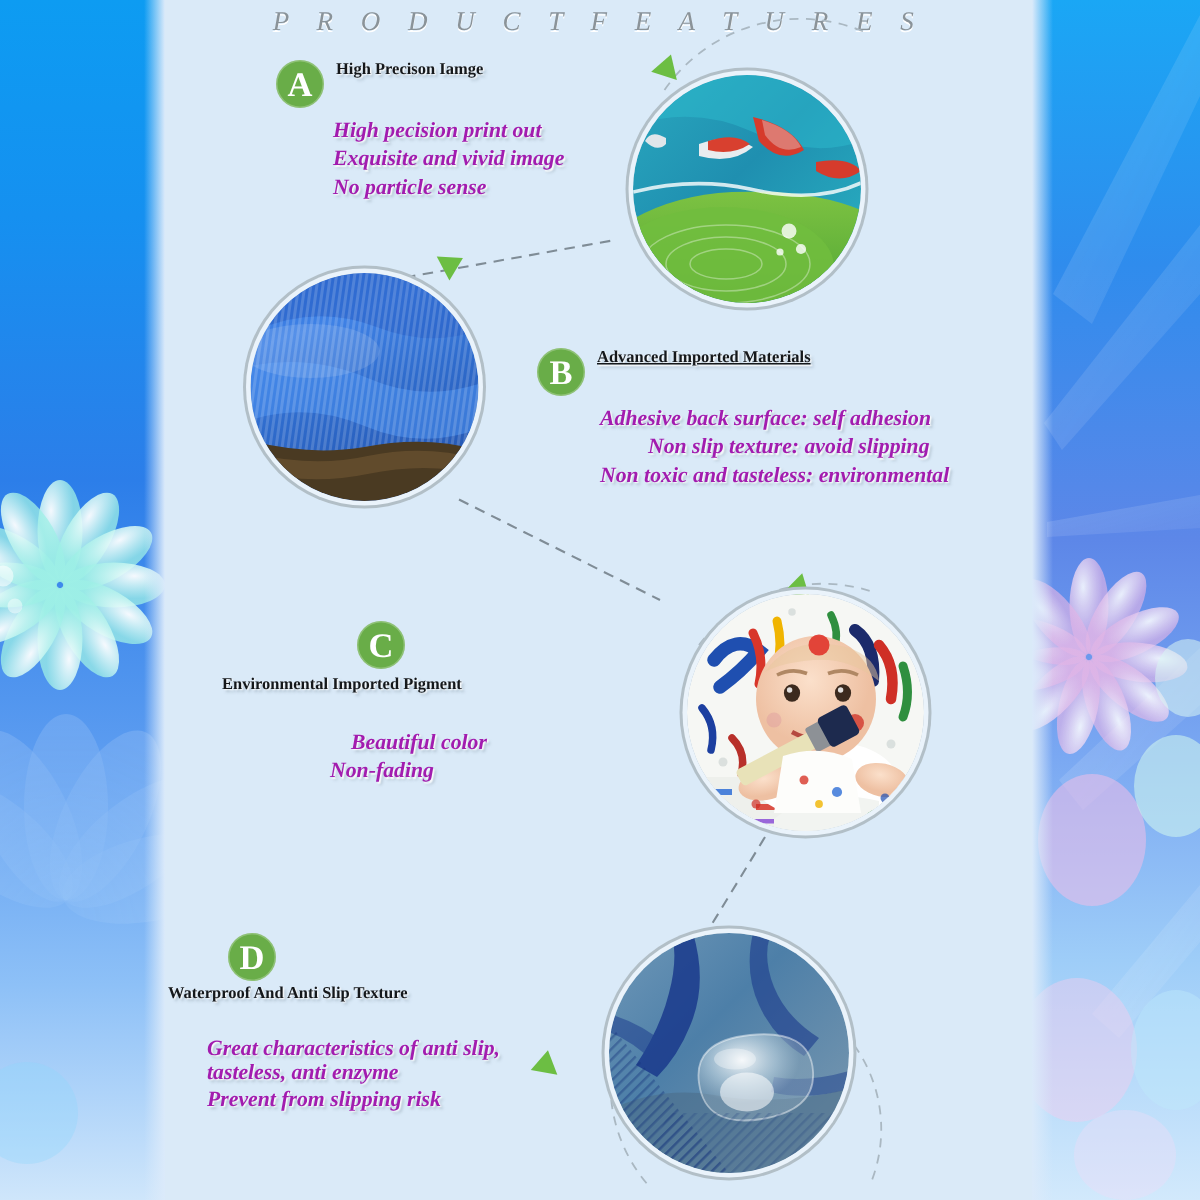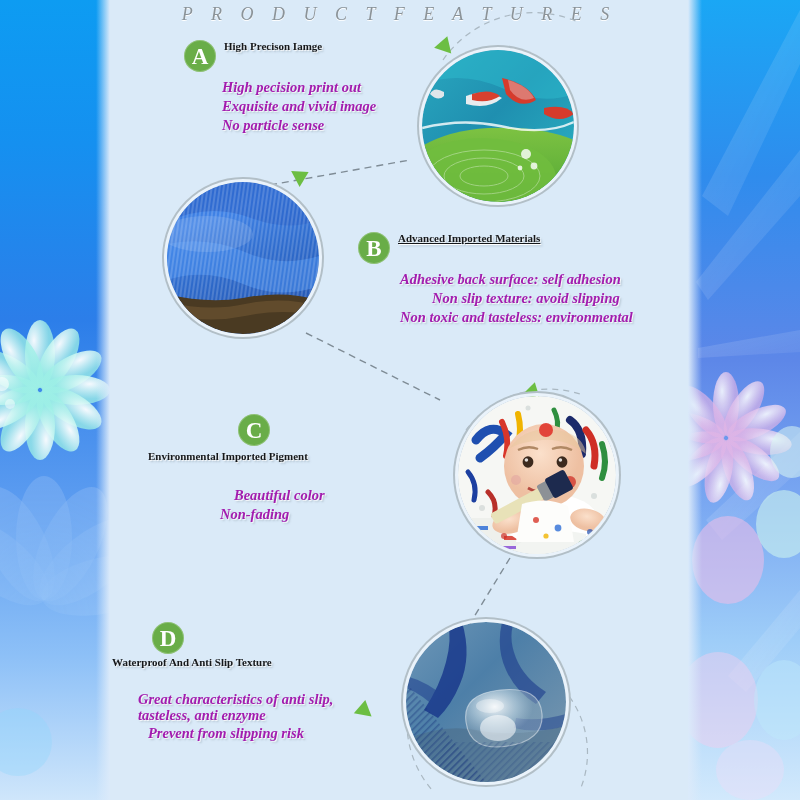--- a/index.html
+++ b/index.html
@@ -402,21 +402,21 @@
           </g>
         </svg>
       </div>
     </div>
 
     <div class="feature">
       <div class="badge" style="left:42px; top:622px;">D</div>
       <div class="heading" style="left:2px; top:656px;">Waterproof And Anti Slip Texture</div>
       <div class="body-text" style="left:28px; top:690px;">Great characteristics of anti slip,</div>
       <div class="body-text" style="left:28px; top:706px;">tasteless, anti enzyme</div>
-      <div class="body-text" style="left:38px; top:724px;">Prevent from slipping risk</div>
+      <div class="body-text" style="left:28px; top:724px;">Prevent from slipping risk</div>
 
       <div class="arrow" style="left:245px; top:700px;
            border-left:9px solid transparent; border-right:9px solid transparent;
            border-bottom:15px solid #6cbe43; transform:rotate(10deg);"></div>
 
       <div class="photo" style="left:296px; top:622px; width:160px; height:160px;">
         <svg viewBox="0 0 160 160">
           <defs>
             <clipPath id="clipD">
                 <circle cx="80" cy="80" r="80"></circle>

